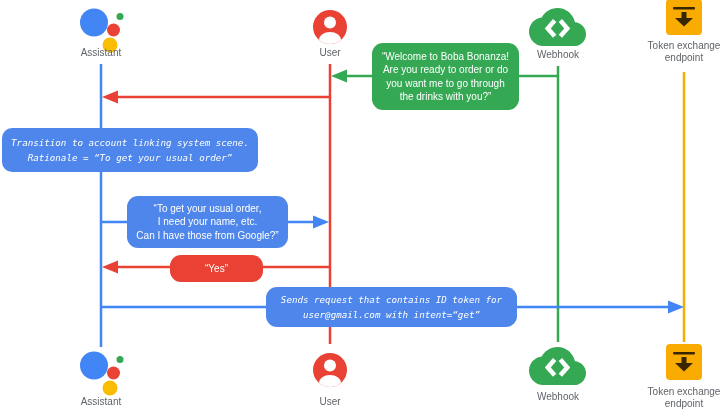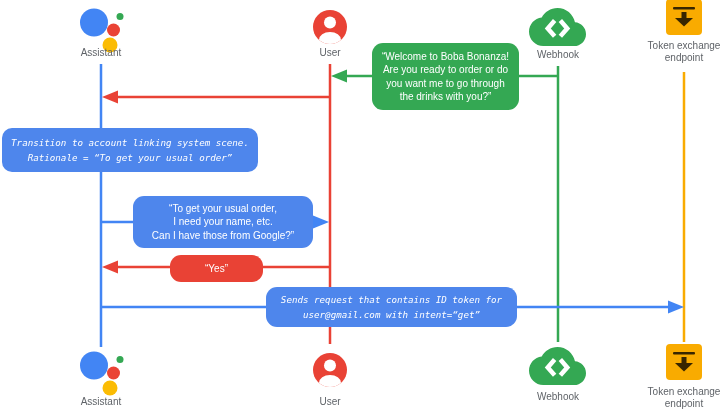--- a/index.html
+++ b/index.html
@@ -63,21 +63,21 @@
 you want me to go through
 the drinks with you?”</span>
   </div>
 
 
   <div class="bubble code bg-blue" style="left:2px;top:128px;width:256px;height:44px;border-radius:10px;">
     <span class="btxt">Transition to account linking system scene.
 Rationale = “To get your usual order”</span>
   </div>
 
-  <div class="bubble speech bg-blue" style="left:133px;top:196px;width:180px;height:52px;">
+  <div class="bubble speech bg-blue" style="left:127px;top:196px;width:161px;height:52px;">
     <span class="btxt">“To get your usual order,
 I need your name, etc.
 Can I have those from Google?”</span>
   </div>
 
   <div class="bubble speech bg-red" style="left:170px;top:255px;width:93px;height:27px;">
     <span class="btxt">“Yes”</span>
   </div>
 
   <div class="bubble code bg-blue" style="left:266px;top:287px;width:251px;height:40px;">

